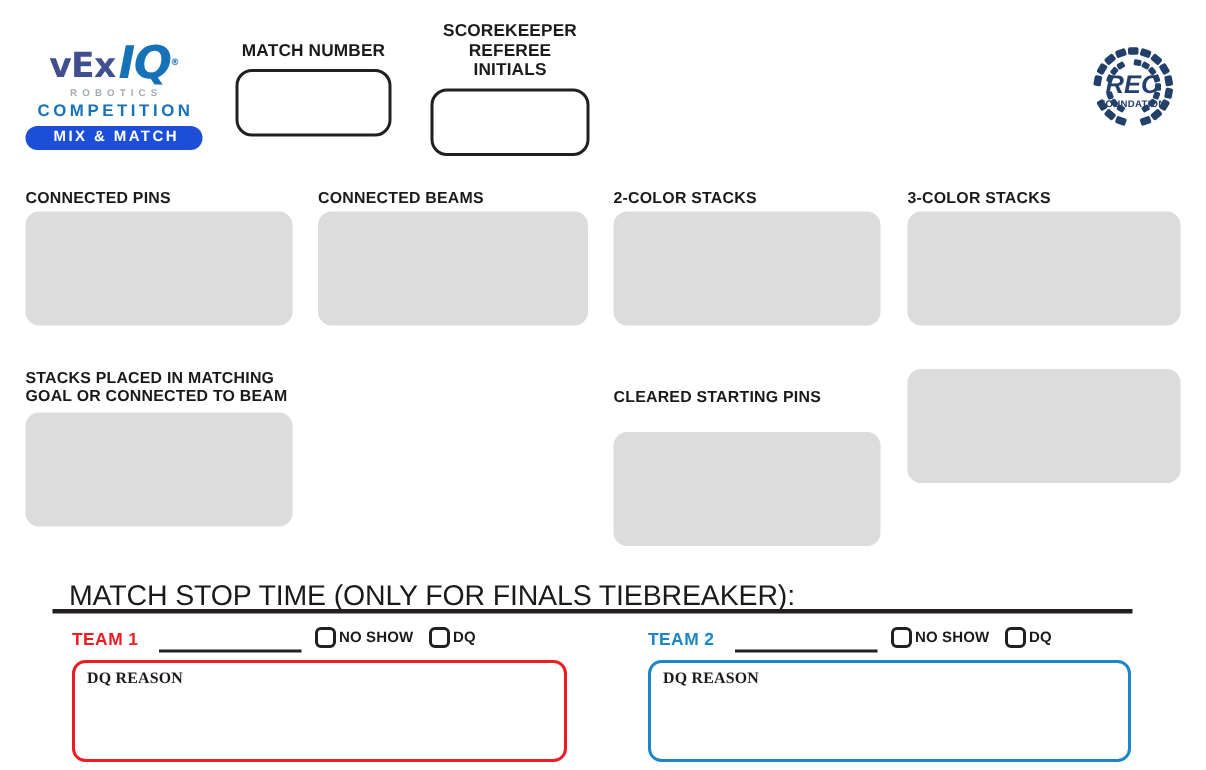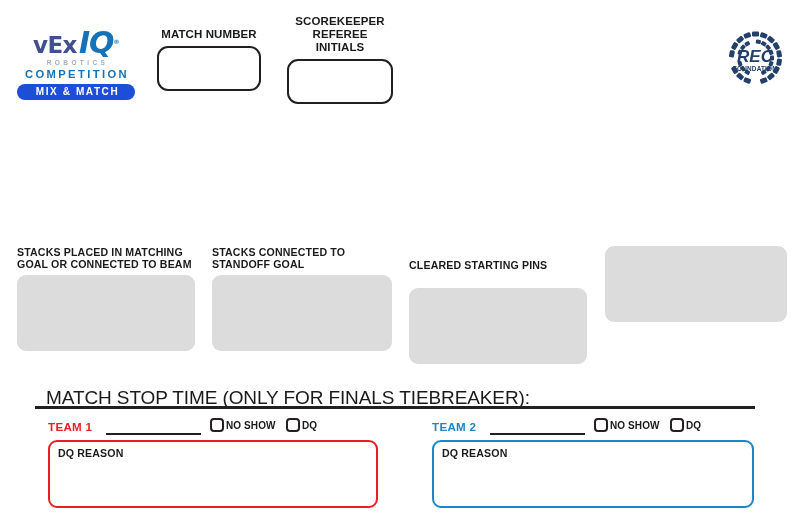--- a/index.html
+++ b/index.html
@@ -239,20 +239,21 @@
 
   .dq-box {
     position: absolute;
     top: 22px;
     left: 0;
     height: 68px;
     border-radius: 9px;
     border: 2.2px solid #ed1c24;
     box-sizing: border-box;
     background: #ffffff;
+    font-family: Liberation Serif, serif;
   }
   #team-1-block .dq-box { width: 330px; border-color: #ed1c24; }
   #team-2-block .dq-box { width: 322px; border-color: #1b86c8; }
   .dq-text {
     position: absolute;
     left: 8px;
     top: 5px;
     font-size: 10.6px;
     font-weight: bold;
     letter-spacing: 0.15px;
@@ -324,30 +325,43 @@
             <rect x="31" y="8.5" width="5" height="4" rx="1" transform="rotate(310 33.5 27)"></rect>
             <rect x="31" y="8.5" width="5" height="4" rx="1" transform="rotate(330 33.5 27)"></rect>
           </g>
         </g>
         <text x="33" y="31" text-anchor="middle" font-family="Liberation Sans, sans-serif" font-size="17" font-weight="bold" font-style="italic" fill="#23406a">REC</text>
         <text x="33" y="40" text-anchor="middle" font-family="Liberation Sans, sans-serif" font-size="6.4" font-weight="bold" letter-spacing="0.2" fill="#23406a">FOUNDATION</text>
       </svg>
     </div>
   </div>
 
+  <div class="grid-row" id="grid-row-1">
+    <div class="score-cell col-0">
+      <div class="cell-label">CONNECTED PINS</div>
+      <div class="cell-box"></div>
+    </div>
+    <div class="score-cell col-1">
+      <div class="cell-label">CONNECTED BEAMS</div>
+      <div class="cell-box"></div>
+    </div>
+    <div class="score-cell col-2">
+      <div class="cell-label">2-COLOR STACKS</div>
+      <div class="cell-box"></div>
+    </div>
+    <div class="score-cell col-3">
+      <div class="cell-label">3-COLOR STACKS</div>
+      <div class="cell-box"></div>
+    </div>
+  </div>
 
   <div class="grid-row" id="grid-row-2">
     <div class="score-cell col-0">
       <div class="cell-label">STACKS PLACED IN MATCHING
 GOAL OR CONNECTED TO BEAM</div>
-      <div class="cell-box"></div>
-    </div>
-    <div class="score-cell col-1">
-      <div class="cell-label">STACKS CONNECTED TO
-STANDOFF GOAL</div>
       <div class="cell-box"></div>
     </div>
     <div class="score-cell col-2">
       <div class="cell-label single">CLEARED STARTING PINS</div>
       <div class="cell-box"></div>
     </div>
     <div class="score-cell col-3">
       <div class="cell-box"></div>
     </div>
   </div>

